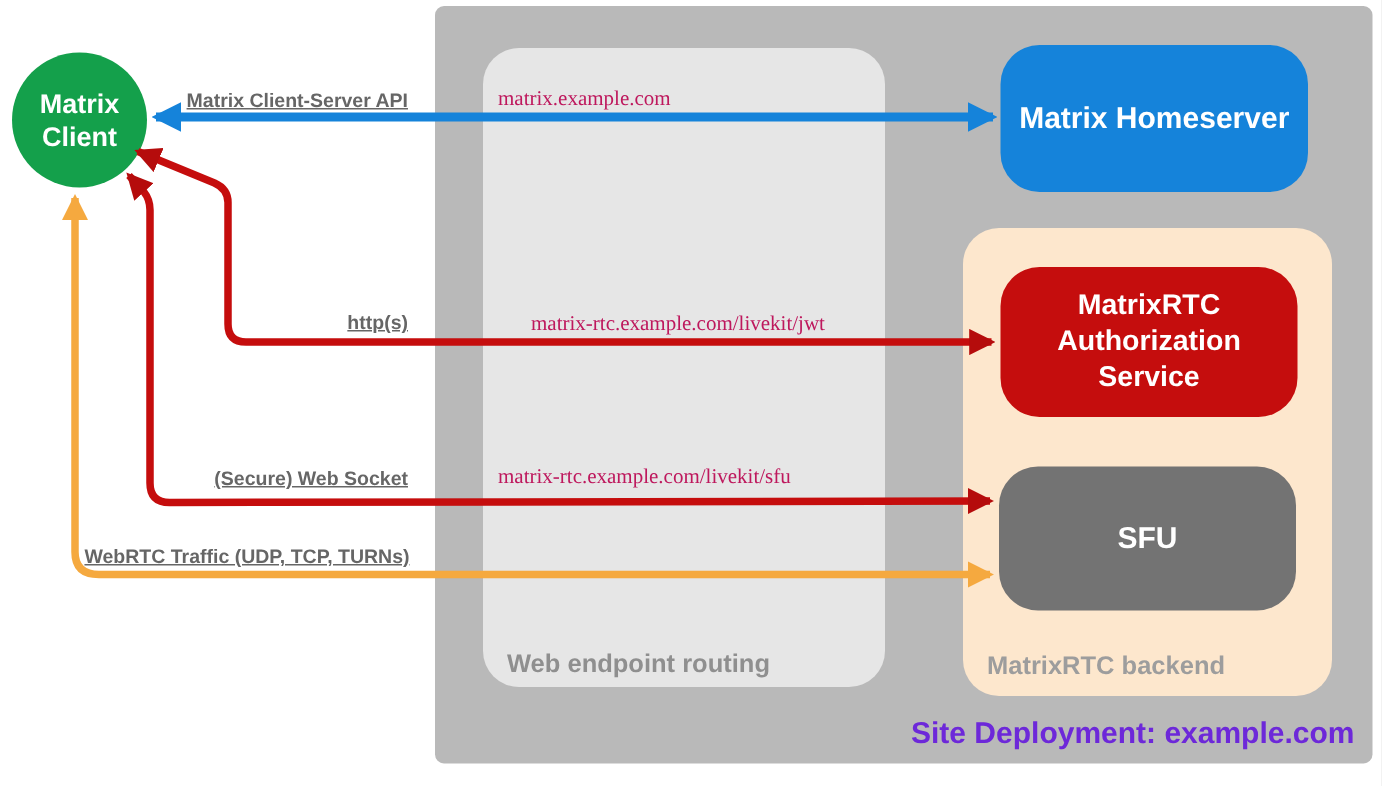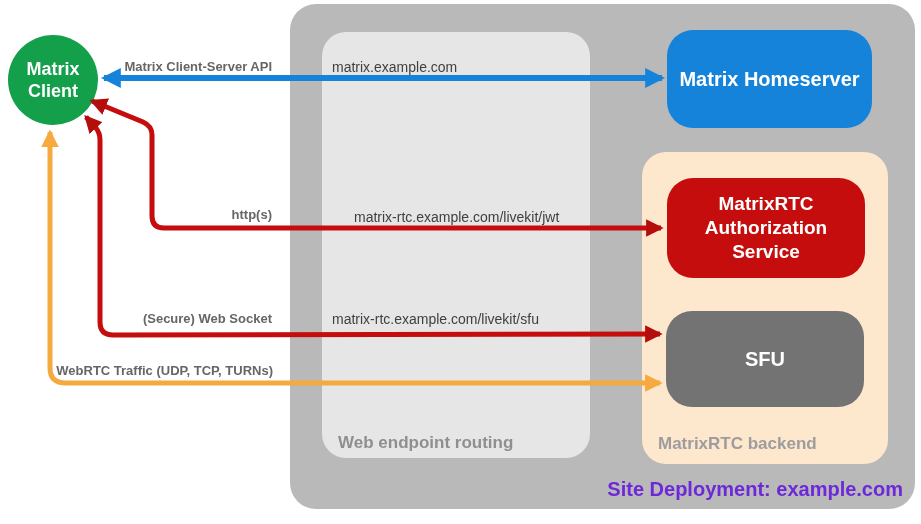--- a/index.html
+++ b/index.html
@@ -3,21 +3,21 @@
 <meta charset="utf-8">
 <style>
   html,body{margin:0;padding:0;background:#ffffff;}
   .stage{
     position:relative;width:921px;height:524px;overflow:hidden;
     font-family:"Liberation Sans",sans-serif;background:#ffffff;
   }
   
   .site{
     position:absolute;left:290px;top:4px;width:625px;height:505px;
-    background:#b9b9b9;border-radius:26px;
+    background:#b9b9b9;border-radius:6px;
   }
   .routing{
     position:absolute;left:32px;top:28px;width:268px;height:426px;
     background:#e6e6e6;border-radius:24px;
   }
   .routing-label{
     position:absolute;left:16px;bottom:5px;
     font-size:17px;font-weight:bold;color:#8f8f8f;white-space:nowrap;
   }
   .backend{
@@ -41,30 +41,30 @@
   .auth{left:667px;top:178px;width:198px;height:100px;background:#c50d0d;font-size:19px;line-height:1.25;padding:12px 24px;box-sizing:border-box;}
   .sfu{left:666px;top:311px;width:198px;height:96px;background:#737373;font-size:20px;}
   .client{
     position:absolute;left:8px;top:35px;width:90px;height:90px;border-radius:50%;
     background:#14a04b;display:flex;align-items:center;justify-content:center;
     text-align:center;color:#ffffff;font-weight:bold;font-size:18px;line-height:1.25;
   }
   
   .route{
     position:absolute;left:332px;
-    font-family:Liberation Sans, sans-serif;
-    font-size:14px;color:#404040;white-space:nowrap;
+    font-family:Liberation Serif, serif;
+    font-size:14px;color:#be185d;white-space:nowrap;
   }
   .route-1{top:59px;}
   .route-2{top:209px;padding-left:22px;}
   .route-3{top:311px;}
   
   .edge-label{
     position:absolute;left:0;width:272px;text-align:right;
-    font-size:13px;font-weight:bold;color:#666666;white-space:nowrap;
+    font-size:13px;font-weight:bold;color:#666666;white-space:nowrap;text-decoration:underline;
   }
   .edge-api{top:59px;}
   .edge-http{top:207px;}
   .edge-ws{top:311px;}
   .edge-webrtc{top:363px;width:273px;}
   
   .arrows{position:absolute;left:0;top:0;width:921px;height:524px;pointer-events:none;}
 </style>
 </head>
 <body>

